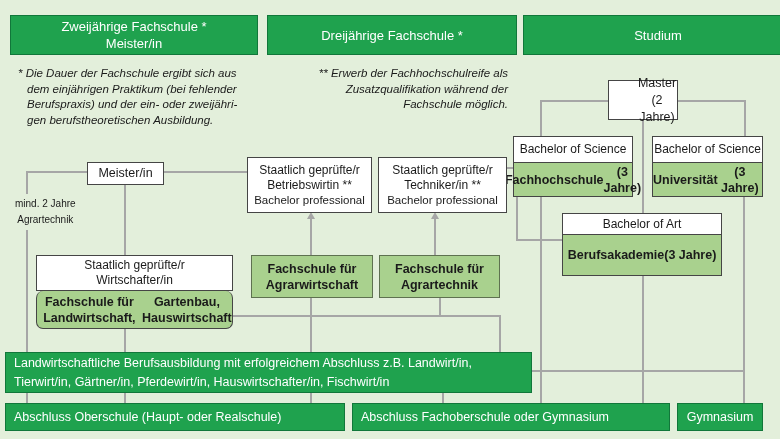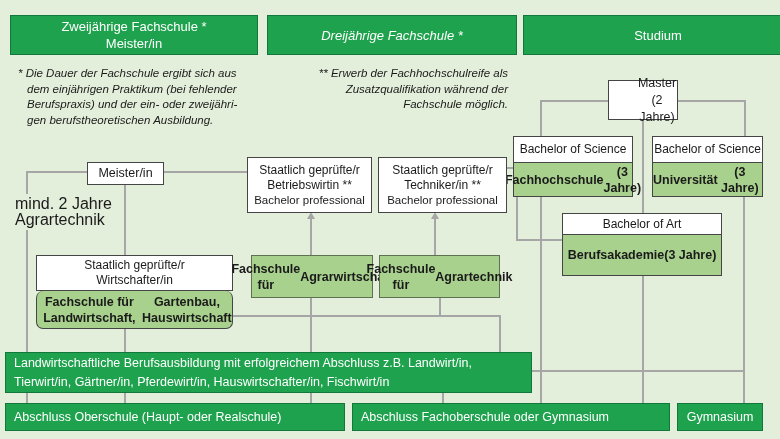--- a/index.html
+++ b/index.html
@@ -15,21 +15,21 @@
     text-align:center;font-size:13px;line-height:17px;box-sizing:border-box;
   }
   .box-dark.leftalign{align-items:flex-start;text-align:left;padding-left:8px;}
   .box-white{
     position:absolute;background:#ffffff;border:1px solid #454545;
     display:flex;flex-direction:column;align-items:center;justify-content:center;
     text-align:center;font-size:12px;line-height:15px;box-sizing:border-box;
   }
   .box-light{
     position:absolute;background:#a9d18e;border:1px solid #5e7150;
-    display:flex;align-items:center;justify-content:center;
+    display:flex;flex-direction:column;align-items:center;justify-content:center;
     text-align:center;font-size:12.5px;font-weight:bold;line-height:16px;box-sizing:border-box;
   }
   .unit{position:absolute;box-sizing:border-box;}
   .unit .u-head{
     background:#ffffff;border:1px solid #454545;display:flex;flex-direction:column;
     align-items:center;justify-content:center;text-align:center;font-size:12px;line-height:15px;box-sizing:border-box;
   }
   .unit .u-body{
     background:#a9d18e;border:1px solid #454545;border-top:none;display:flex;flex-direction:row;
     align-items:center;justify-content:center;text-align:center;font-size:12.5px;font-weight:bold;line-height:16px;box-sizing:border-box;
@@ -40,21 +40,21 @@
   .h-line{height:2px;}
   .v-line{width:2px;}
   .arrow-up{
     position:absolute;width:0;height:0;
     border-left:4px solid transparent;border-right:4px solid transparent;
     border-bottom:7px solid #a6a6a6;
   }
   
   .footnote{position:absolute;font-style:italic;font-size:11.5px;line-height:15.5px;}
   .footnote .indent{padding-left:9px;}
-  .plain-label{position:absolute;font-size:16px;line-height:16px;background:#e3efdb;padding:2px 3px;}
+  .plain-label{position:absolute;font-size:10px;line-height:16px;background:#e3efdb;padding:2px 3px;text-align:center;}
   .fn-line,.bx-line{display:block;}
 </style>
 </head>
 <body>
 
 <div id="canvas">
 
   <div class="h-line" style="left:27px;top:171px;width:61px;"></div>
   <div class="v-line" style="left:26px;top:171px;height:181px;"></div>
   <div class="h-line" style="left:164px;top:171px;width:84px;"></div>
@@ -89,21 +89,21 @@
 
   <div class="v-line" style="left:26px;top:393px;height:10px;"></div>
   <div class="v-line" style="left:124px;top:393px;height:10px;"></div>
   <div class="v-line" style="left:310px;top:393px;height:10px;"></div>
   <div class="v-line" style="left:442px;top:393px;height:10px;"></div>
 
   <div class="box-dark" style="left:10px;top:15px;width:248px;height:40px;">
     <span class="bx-line">Zweijährige Fachschule *</span>
     <span class="bx-line">Meister/in</span>
   </div>
-  <div class="box-dark" style="left:267px;top:15px;width:250px;height:40px;font-style:italic;">
+  <div class="box-dark" style="left:267px;top:15px;width:250px;height:40px;">
     <span class="bx-line">Dreijährige Fachschule *</span>
   </div>
   <div class="box-dark" style="left:523px;top:15px;width:270px;height:40px;">
     <span class="bx-line">Studium</span>
   </div>
 
   <div class="footnote" style="left:18px;top:66px;width:240px;">
     <span class="fn-line">* Die Dauer der Fachschule ergibt sich aus</span>
     <span class="fn-line indent">dem einjährigen Praktikum (bei fehlender</span>
     <span class="fn-line indent">Berufspraxis) und der ein- oder zweijähri-</span>

